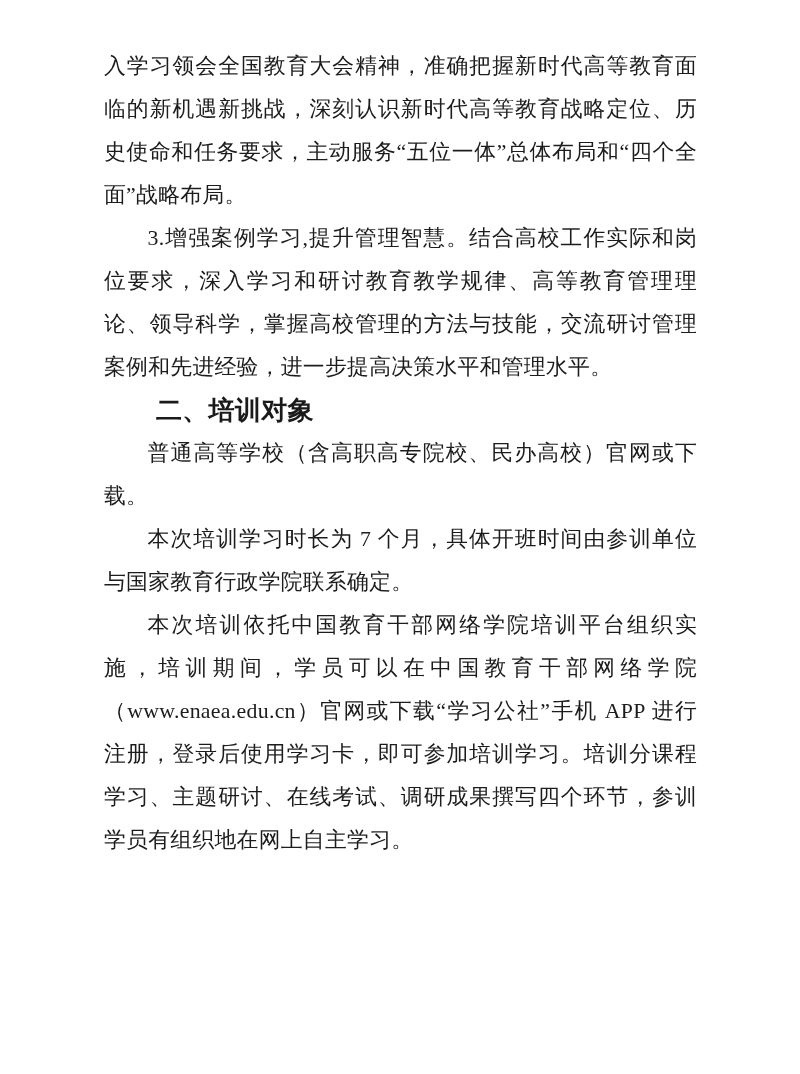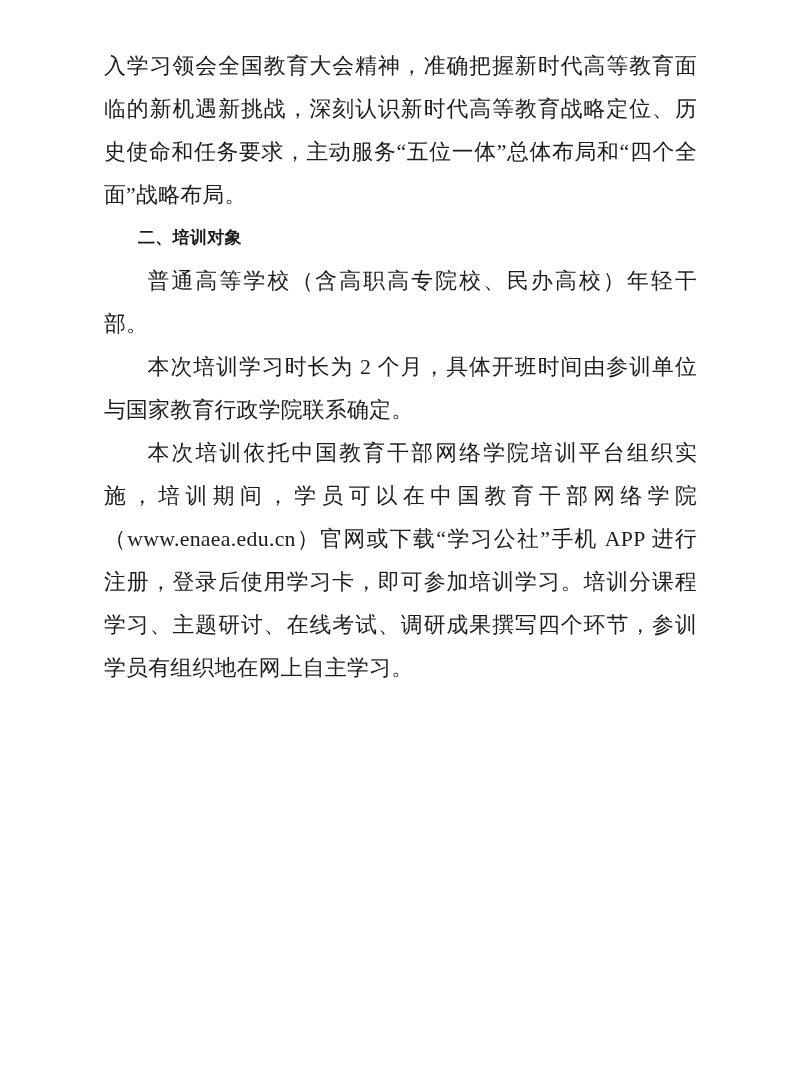--- a/index.html
+++ b/index.html
@@ -28,23 +28,23 @@
     line-height: 43px;
     text-align: justify;
     text-justify: inter-character;
     letter-spacing: 0.3px;
   }
   p.body.indent {
     text-indent: 2em;
   }
   h2.heading {
     margin: 0;
-    font-family: Liberation Mono, monospace;
+    font-family: Liberation Serif, serif;
     font-weight: bold;
-    font-size: 17px;
+    font-size: 26px;
     line-height: 43px;
     text-indent: 2em;
     letter-spacing: 0.3px;
     color: #1a1a1a;
   }
   .page-number {
     position: absolute;
     left: 0;
     top: 1000px;
     width: 100%;
@@ -54,19 +54,20 @@
     line-height: 22px;
     color: #333333;
   }
 </style>
 </head>
 <body>
 
 <div class="page">
   <div class="content">
     <p class="body">入学习领会全国教育大会精神，准确把握新时代高等教育面临的新机遇新挑战，深刻认识新时代高等教育战略定位、历史使命和任务要求，主动服务“五位一体”总体布局和“四个全面”战略布局。</p>
+    <p class="body indent">3.增强案例学习,提升管理智慧。结合高校工作实际和岗位要求，深入学习和研讨教育教学规律、高等教育管理理论、领导科学，掌握高校管理的方法与技能，交流研讨管理案例和先进经验，进一步提高决策水平和管理水平。</p>
     <h2 class="heading">二、培训对象</h2>
-    <p class="body indent">普通高等学校（含高职高专院校、民办高校）年轻干部。</p>
-    <p class="body indent">本次培训学习时长为 2 个月，具体开班时间由参训单位与国家教育行政学院联系确定。</p>
+    <p class="body indent">普通高等学校（含高职高专院校、民办高校）官网或下载。</p>
+    <p class="body indent">本次培训学习时长为 7 个月，具体开班时间由参训单位与国家教育行政学院联系确定。</p>
     <p class="body indent">本次培训依托中国教育干部网络学院培训平台组织实施，培训期间，学员可以在中国教育干部网络学院（www.enaea.edu.cn）官网或下载“学习公社”手机 APP 进行注册，登录后使用学习卡，即可参加培训学习。培训分课程学习、主题研讨、在线考试、调研成果撰写四个环节，参训学员有组织地在网上自主学习。</p>
   </div>
   <div class="page-number">2</div>
 </div>
 
 </body></html>

